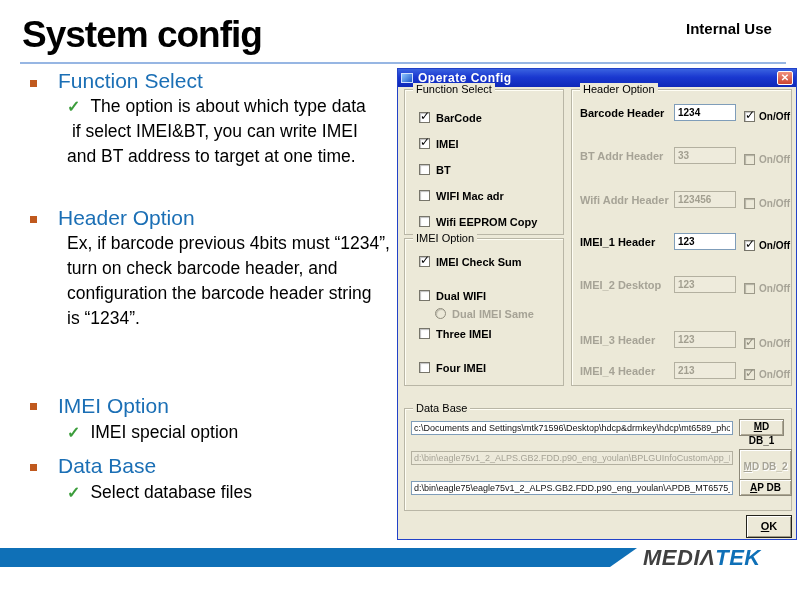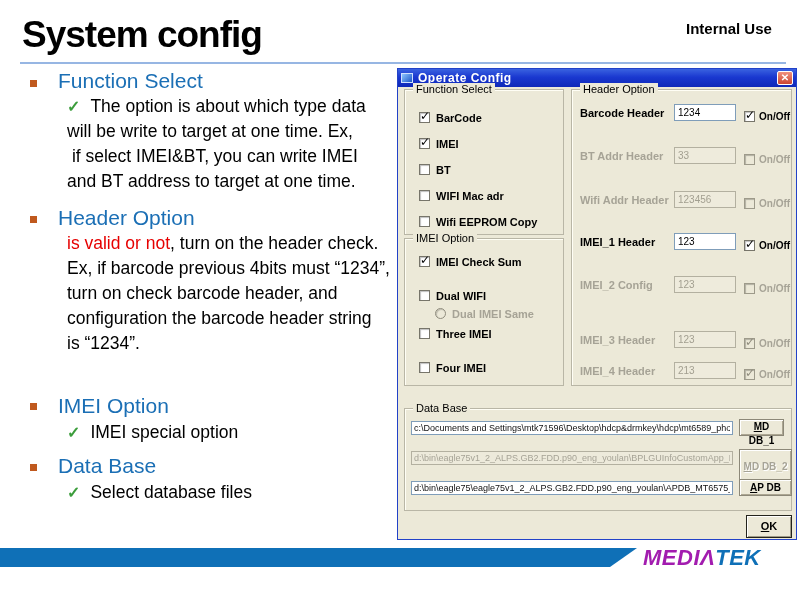--- a/index.html
+++ b/index.html
@@ -44,21 +44,21 @@
             font-family:"DejaVu Sans", sans-serif; font-size:12px; line-height:12px; font-weight:bold; color:#000; }
   .cb.checked .mk { display:block; }
   .cblab { font-size:11px; font-weight:bold; margin-left:6px; vertical-align:middle;margin-top:40px; }
   .cbrow.disabled .cblab { color:#a6a396; }
   .radio { display:inline-block; width:11px; height:11px; border-radius:50%; background:#ece9d8;
            border:1px solid #8f8c7d; box-shadow:inset 1px 1px 1px rgba(0,0,0,.2); vertical-align:middle; }
 
   .hrow { position:absolute; left:0; width:100%; height:18px; }
   .hlab { position:absolute; left:8px; top:1px; font-size:11px; font-weight:bold; color:#000; white-space:nowrap; }
   .hfield { position:absolute; left:102px; top:-2px; width:62px; height:17px; border:1px solid #7f9db9;
-            background:#fff; font-family:"Liberation Sans",sans-serif; font-size:10px; padding:1px 3px; color:#000; }
+            background:#fff; font-family:"Liberation Sans",sans-serif; font-size:10px; padding:1px 3px; color:#000;font-weight:bold; }
   .honoff { position:absolute; left:172px; top:1px; white-space:nowrap; }
   .onoff-lab { font-size:10px; font-weight:bold; margin-left:4px; vertical-align:middle; }
   .hrow.disabled .hlab, .hrow.disabled .onoff-lab { color:#a6a396; }
   .hrow.disabled .hfield { background:#eeebdc; border-color:#b3b0a0; color:#a29f90; }
   .hrow.disabled .cb { background:#ece9d8; border-color:#9d9a8a; }
   .hrow.disabled .cb .mk { color:#8f8c7d; }
 
   .dbrow { position:absolute; left:0; width:100%; height:18px; }
   .dbfield { position:absolute; left:6px; top:2px; width:322px; height:14px; border:1px solid #7f9db9;
              background:#fff; font-family:"Liberation Sans",sans-serif; font-size:9px; padding:0 2px; color:#111; }
@@ -72,43 +72,41 @@
   .xpbtn .bl::first-letter { text-decoration:underline; }
   .dbrow.disabled .xpbtn { color:#a6a396; text-shadow:1px 1px 0 #fff; }
   .ok-btn { border:1px solid #23231c; box-shadow:inset 1px 1px 0 #ffffff, inset -1px -1px 0 #9f9b88,
             inset 0 0 0 2px #ece9d8; font-size:11px; }
   .ok-btn .bl { line-height:21px;border-radius:7px; }
 
   
   .footer-bar { left:0; top:548px; width:637px; height:19px; background:#0f70b7;
                 clip-path:polygon(0 0, 637px 0, 610px 100%, 0 100%); }
   .brand { left:643px; top:545px; font-size:22px; font-weight:900; font-style:italic; letter-spacing:0.5px; white-space:nowrap; }
-  .brand .o { color:#a21caf; }
+  .brand .o { color:#404040; }
   .brand .b { color:#0f70b7; }
 </style>
 </head>
 <body>
 
 <div class="abs slide-title">System config</div>
 <div class="abs title-rule"></div>
 <div class="abs classification">Internal Use</div>
 
 <div class="abs bullet-sq" style="left:30px;top:80px"></div>
 <div class="abs b-head" style="left:58px;top:69px">Function Select</div>
 <div class="abs b-body" style="left:67px;top:94px">
   <div class="b-line"><span class="chk-glyph">✓</span><span>The option is about which type data</span></div>
-  <div class="b-line">will be write to target at one time. Ex,</div>
   <div class="b-line"> if select IMEI&amp;BT, you can write IMEI</div>
   <div class="b-line">and BT address to target at one time.</div>
 </div>
 
 <div class="abs bullet-sq" style="left:30px;top:216px"></div>
 <div class="abs b-head" style="left:58px;top:206px">Header Option</div>
 <div class="abs b-body" style="left:67px;top:231px">
-  <div class="b-line"><span class="red">is valid or not</span><span>, turn on the header check.</span></div>
   <div class="b-line">Ex, if barcode previous 4bits must “1234”,</div>
   <div class="b-line">turn on check barcode header, and</div>
   <div class="b-line">configuration the barcode header string</div>
   <div class="b-line">is “1234”.</div>
 </div>
 
 <div class="abs bullet-sq" style="left:30px;top:403px"></div>
 <div class="abs b-head" style="left:58px;top:394px">IMEI Option</div>
 <div class="abs b-body" style="left:67px;top:420px">
   <div class="b-line"><span class="chk-glyph">✓</span><span>IMEI special option</span></div>
@@ -182,21 +180,21 @@
       <span class="hlab">Wifi Addr Header</span>
       <input class="hfield" value="123456" style="">
       <span class="honoff"><span class="cb"></span><span class="onoff-lab">On/Off</span></span>
     </div>
     <div class="hrow" style="top:145px">
       <span class="hlab">IMEI_1 Header</span>
       <input class="hfield" value="123" style="">
       <span class="honoff"><span class="cb checked"><span class="mk">✓</span></span><span class="onoff-lab">On/Off</span></span>
     </div>
     <div class="hrow disabled" style="top:188px">
-      <span class="hlab">IMEI_2 Config</span>
+      <span class="hlab">IMEI_2 Desktop</span>
       <input class="hfield" value="123" style="">
       <span class="honoff"><span class="cb"></span><span class="onoff-lab">On/Off</span></span>
     </div>
     <div class="hrow disabled" style="top:243px">
       <span class="hlab">IMEI_3 Header</span>
       <input class="hfield" value="123" style="">
       <span class="honoff"><span class="cb checked"><span class="mk">✓</span></span><span class="onoff-lab">On/Off</span></span>
     </div>
     <div class="hrow disabled" style="top:274px">
       <span class="hlab">IMEI_4 Header</span>

